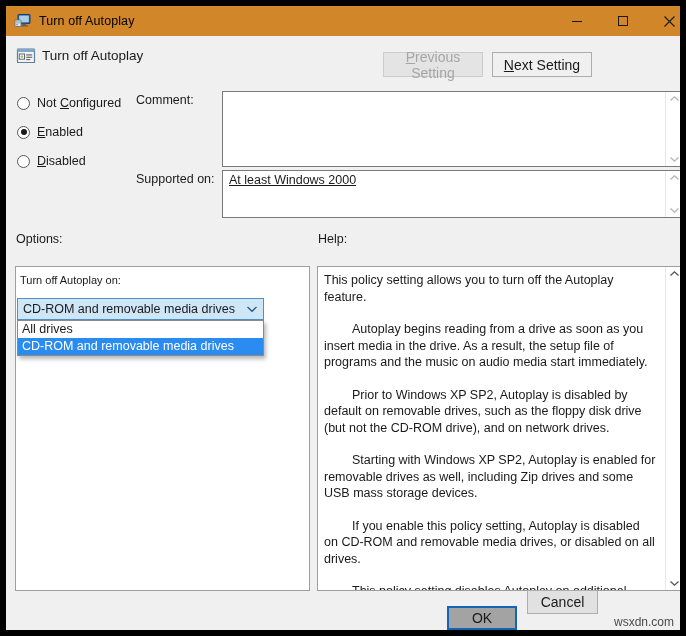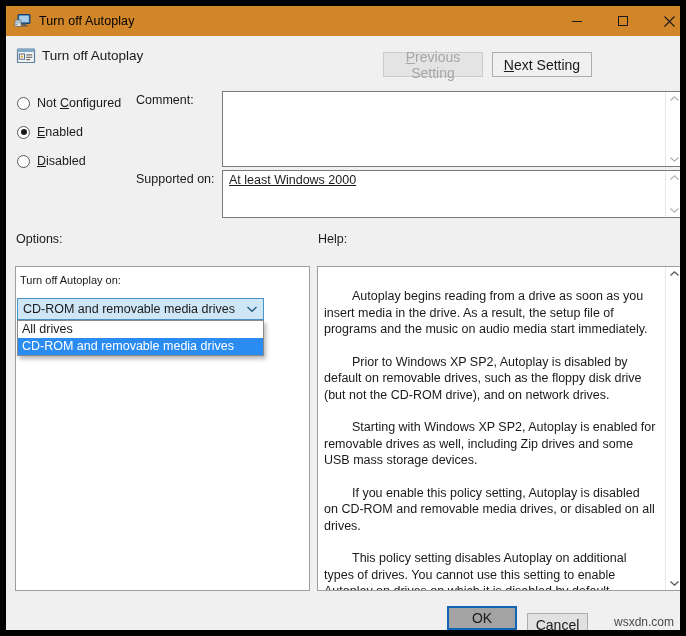--- a/index.html
+++ b/index.html
@@ -281,22 +281,22 @@
   
   .btn-ok {
     position: absolute;
     left: 441px; top: 600px;
     width: 70px; height: 24px;
     border: 2px solid #1266b5;
     background: #a3a3a3;
   }
   .btn-cancel {
     position: absolute;
-    left: 521px; top: 607px;
-    width: 61px; height: 24px;
+    left: 521px; top: 584px;
+    width: 71px; height: 24px;
   }
   .btn-apply {
     position: absolute;
     left: 602px; top: 600px;
     width: 71px; height: 24px; margin-top: 38px;
   }
 
   .watermark {
     position: absolute;
     right: 6px; bottom: 1px;
@@ -427,20 +427,21 @@
     </span>
   </div>
 
   <div class="combo-list">
     <div class="combo-item">All drives</div>
     <div class="combo-item selected">CD-ROM and removable media drives</div>
   </div>
 
   <div class="panel panel-help">
     <div class="help-text">
+      <p>This policy setting allows you to turn off the Autoplay feature.</p>
       <p class="indent gap">Autoplay begins reading from a drive as soon as you insert media in the drive. As a result, the setup file of programs and the music on audio media start immediately.</p>
       <p class="indent gap">Prior to Windows XP SP2, Autoplay is disabled by default on removable drives, such as the floppy disk drive (but not the CD-ROM drive), and on network drives.</p>
       <p class="indent gap">Starting with Windows XP SP2, Autoplay is enabled for removable drives as well, including Zip drives and some USB mass storage devices.</p>
       <p class="indent gap">If you enable this policy setting, Autoplay is disabled on CD-ROM and removable media drives, or disabled on all drives.</p>
       <p class="indent gap">This policy setting disables Autoplay on additional types of drives. You cannot use this setting to enable Autoplay on drives on which it is disabled by default.</p>
     </div>
     <div class="vscroll">
       <span class="arr">
         <svg width="11" height="8" viewBox="0 0 11 8">
             <polyline points="1.5,5.5 5.5,1.8 9.5,5.5" fill="none" stroke="#555555" stroke-width="1.3"></polyline>

